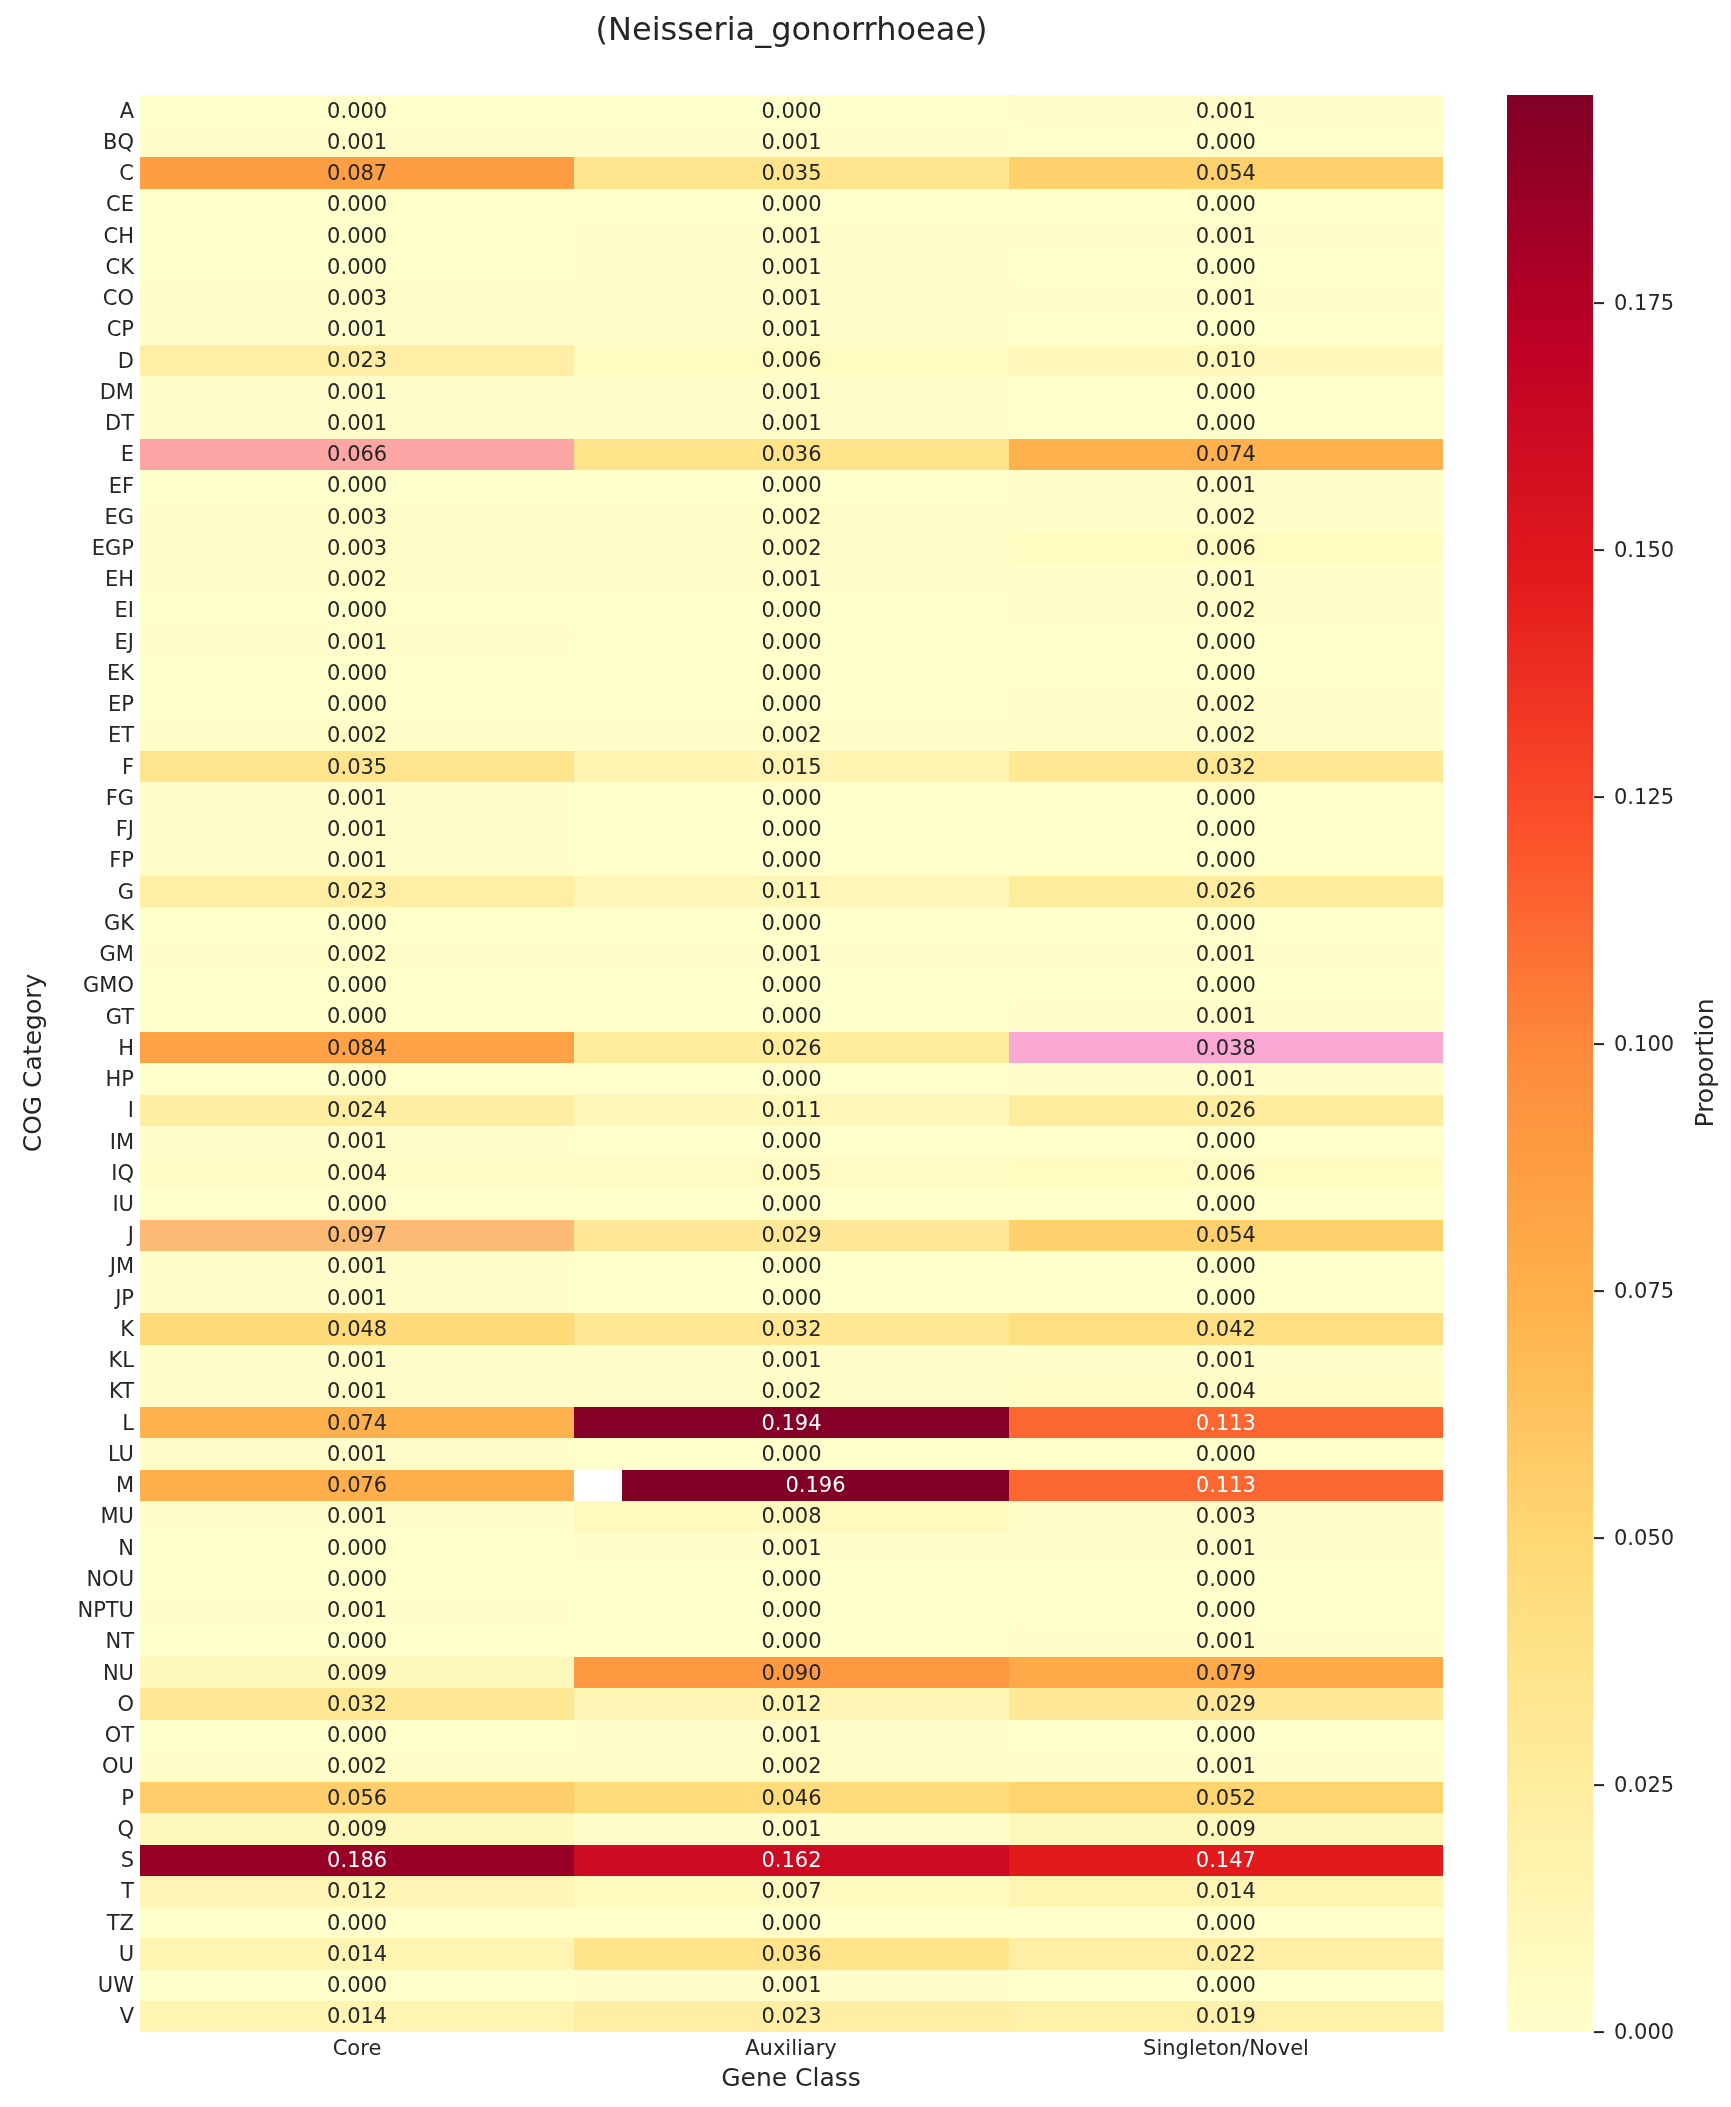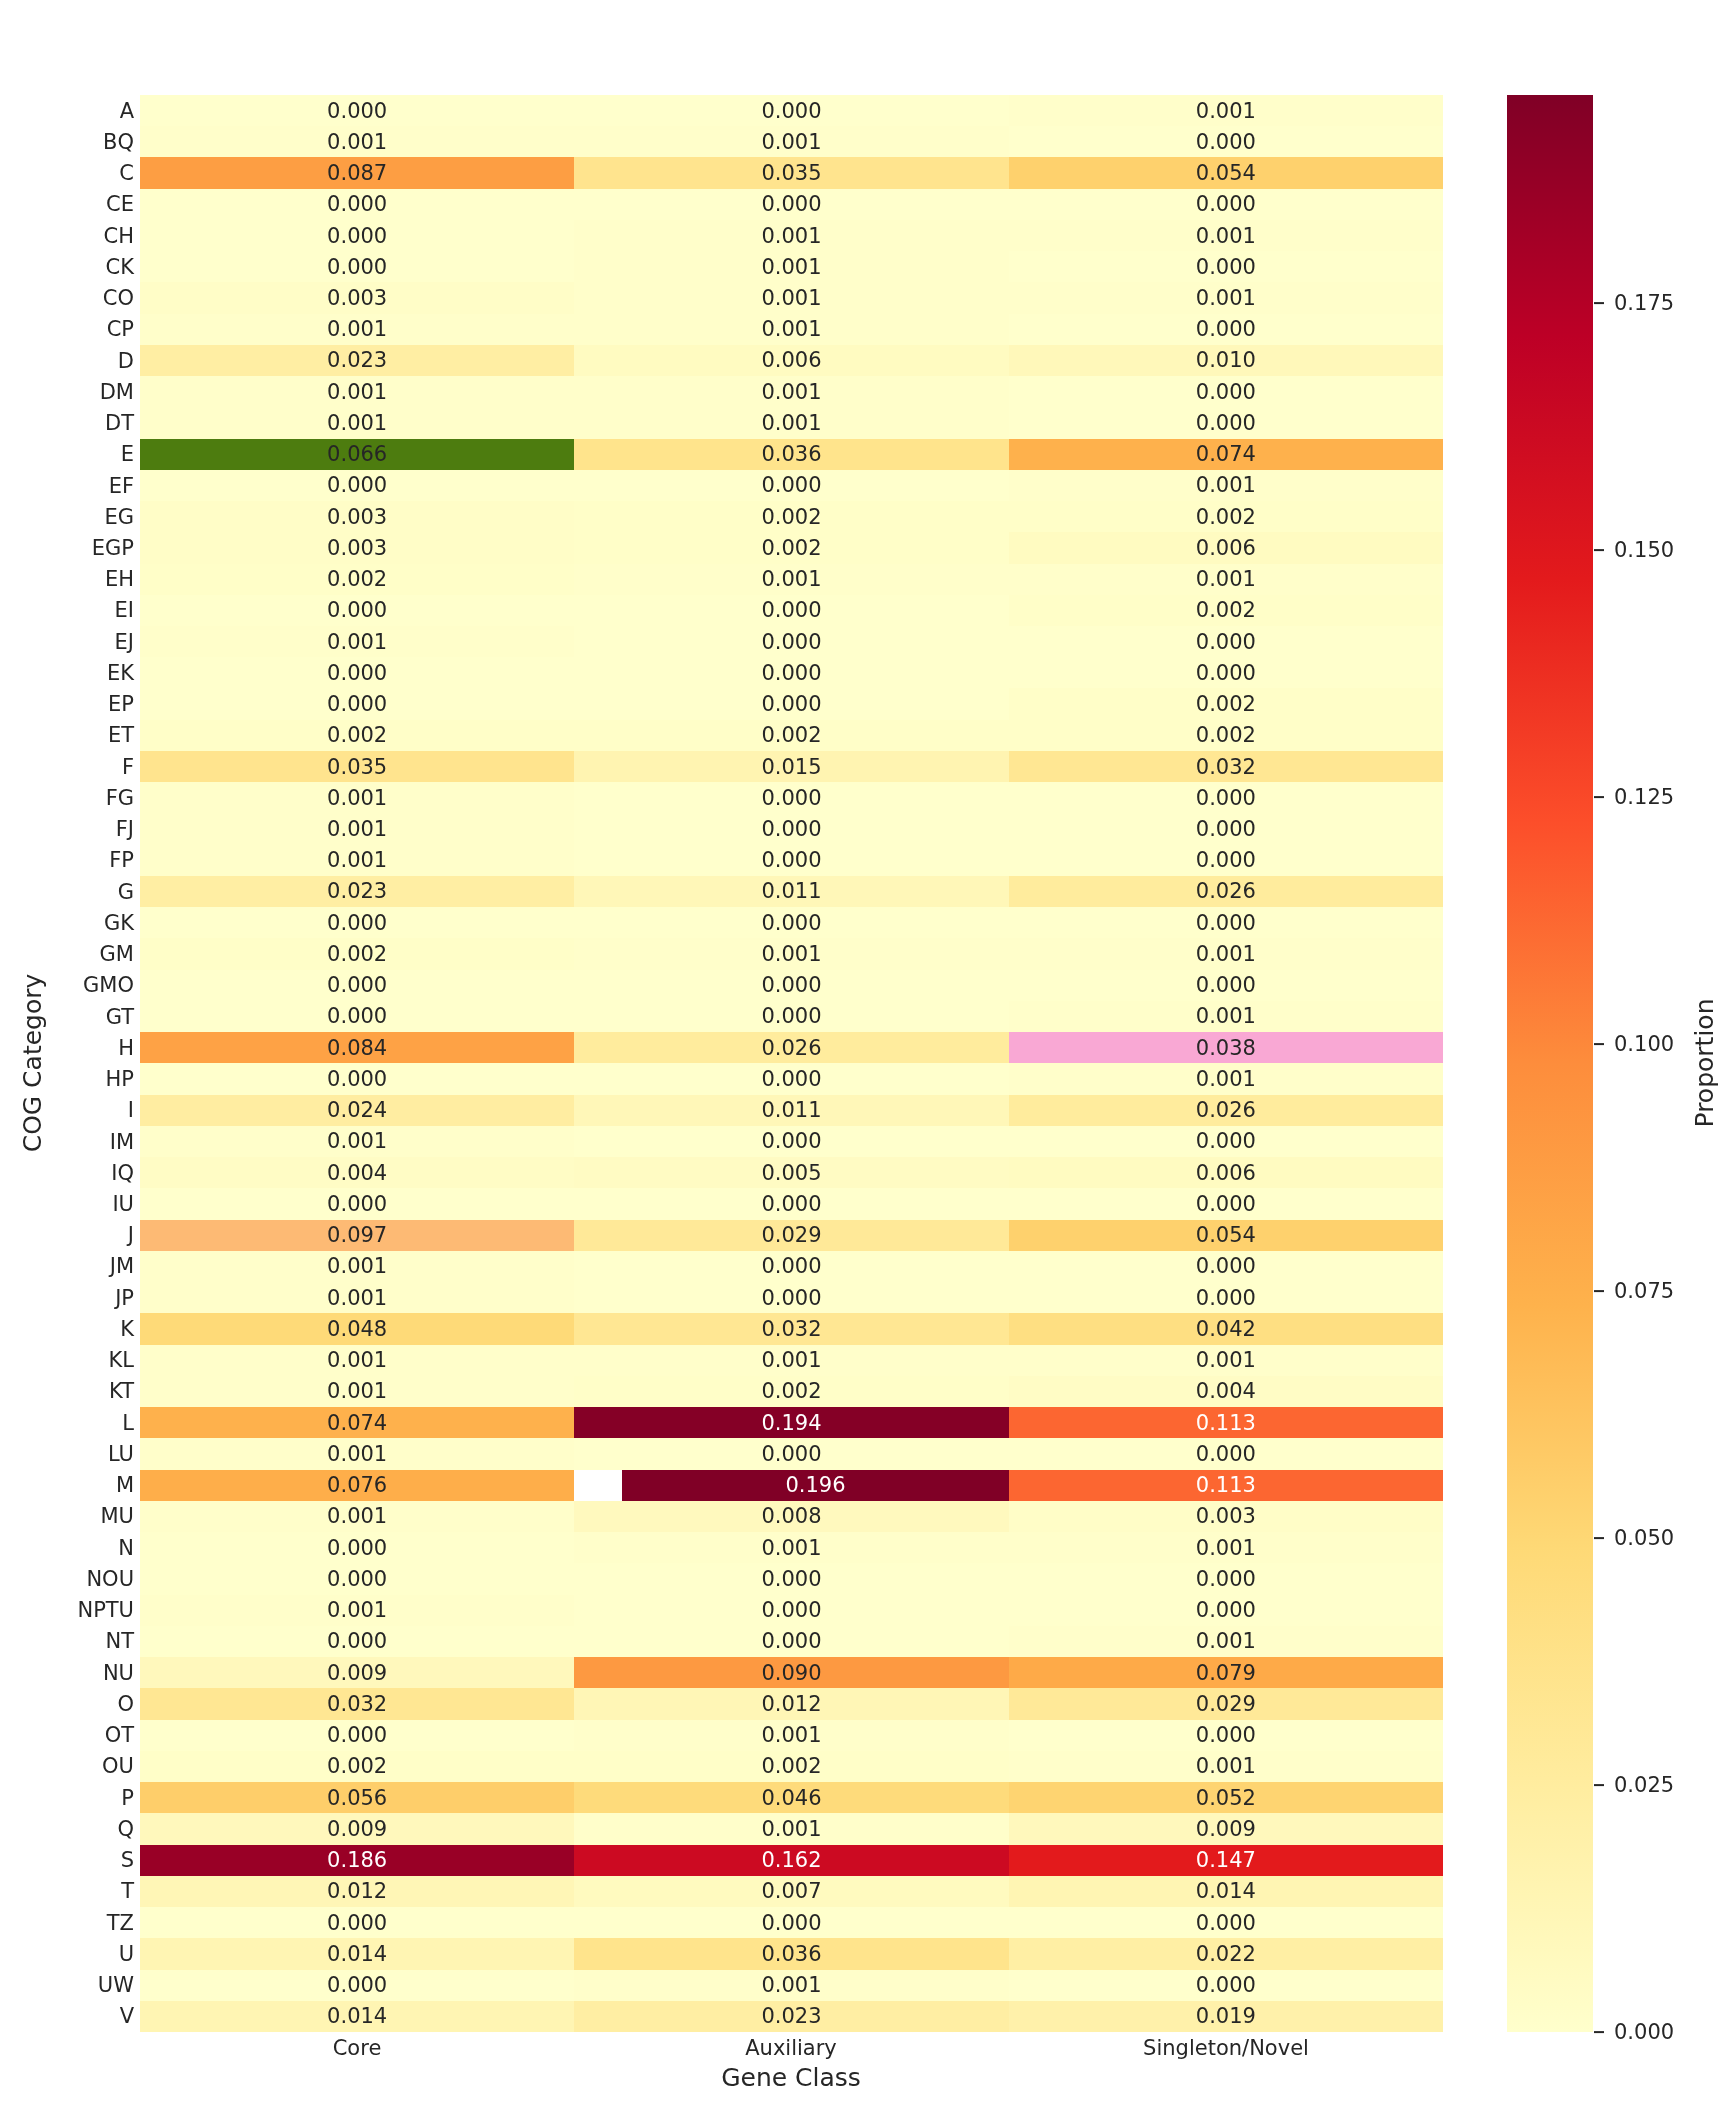--- a/index.html
+++ b/index.html
@@ -76,20 +76,21 @@
     font-size: 25px;
     white-space: nowrap;
   }
 </style>
 </head>
 <body>
 
 <div class="fig">
 
   <div class="title-block">
+    <div>(Neisseria_gonorrhoeae)</div>
   </div>
 
   <div class="heatmap" id="heatmap">
       <div class="cell" style="background: rgb(255, 255, 204); color: rgb(38, 38, 38);">0.000</div>
       <div class="cell" style="background: rgb(255, 255, 204); color: rgb(38, 38, 38);">0.000</div>
       <div class="cell" style="background: rgb(255, 254, 202); color: rgb(38, 38, 38);">0.001</div>
       <div class="cell" style="background: rgb(255, 254, 202); color: rgb(38, 38, 38);">0.001</div>
       <div class="cell" style="background: rgb(255, 254, 202); color: rgb(38, 38, 38);">0.001</div>
       <div class="cell" style="background: rgb(255, 255, 204); color: rgb(38, 38, 38);">0.000</div>
       <div class="cell" style="background: rgb(253, 158, 67); color: rgb(38, 38, 38);">0.087</div>
@@ -112,21 +113,21 @@
       <div class="cell" style="background: rgb(255, 255, 204); color: rgb(38, 38, 38);">0.000</div>
       <div class="cell" style="background: rgb(255, 238, 163); color: rgb(38, 38, 38);">0.023</div>
       <div class="cell" style="background: rgb(255, 251, 193); color: rgb(38, 38, 38);">0.006</div>
       <div class="cell" style="background: rgb(255, 248, 186); color: rgb(38, 38, 38);">0.010</div>
       <div class="cell" style="background: rgb(255, 254, 202); color: rgb(38, 38, 38);">0.001</div>
       <div class="cell" style="background: rgb(255, 254, 202); color: rgb(38, 38, 38);">0.001</div>
       <div class="cell" style="background: rgb(255, 255, 204); color: rgb(38, 38, 38);">0.000</div>
       <div class="cell" style="background: rgb(255, 254, 202); color: rgb(38, 38, 38);">0.001</div>
       <div class="cell" style="background: rgb(255, 254, 202); color: rgb(38, 38, 38);">0.001</div>
       <div class="cell" style="background: rgb(255, 255, 204); color: rgb(38, 38, 38);">0.000</div>
-      <div class="cell" style="background: #4d7c0f; color: rgb(38, 38, 38);">0.066</div>
+      <div class="cell" style="background: #fca5a5; color: rgb(38, 38, 38);">0.066</div>
       <div class="cell" style="background: rgb(255, 228, 140); color: rgb(38, 38, 38);">0.036</div>
       <div class="cell" style="background: rgb(254, 177, 76); color: rgb(38, 38, 38);">0.074</div>
       <div class="cell" style="background: rgb(255, 255, 204); color: rgb(38, 38, 38);">0.000</div>
       <div class="cell" style="background: rgb(255, 255, 204); color: rgb(38, 38, 38);">0.000</div>
       <div class="cell" style="background: rgb(255, 254, 202); color: rgb(38, 38, 38);">0.001</div>
       <div class="cell" style="background: rgb(255, 253, 199); color: rgb(38, 38, 38);">0.003</div>
       <div class="cell" style="background: rgb(255, 254, 200); color: rgb(38, 38, 38);">0.002</div>
       <div class="cell" style="background: rgb(255, 254, 200); color: rgb(38, 38, 38);">0.002</div>
       <div class="cell" style="background: rgb(255, 253, 199); color: rgb(38, 38, 38);">0.003</div>
       <div class="cell" style="background: rgb(255, 254, 200); color: rgb(38, 38, 38);">0.002</div>

